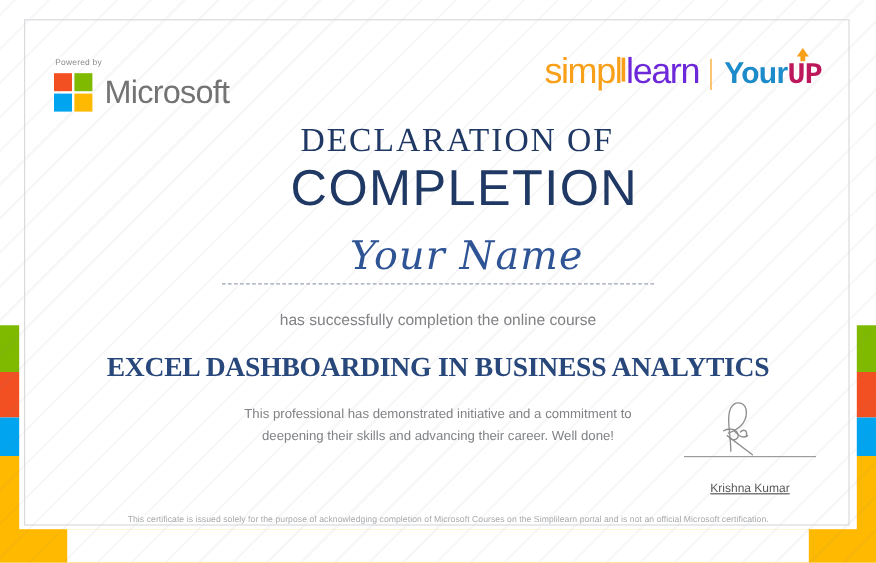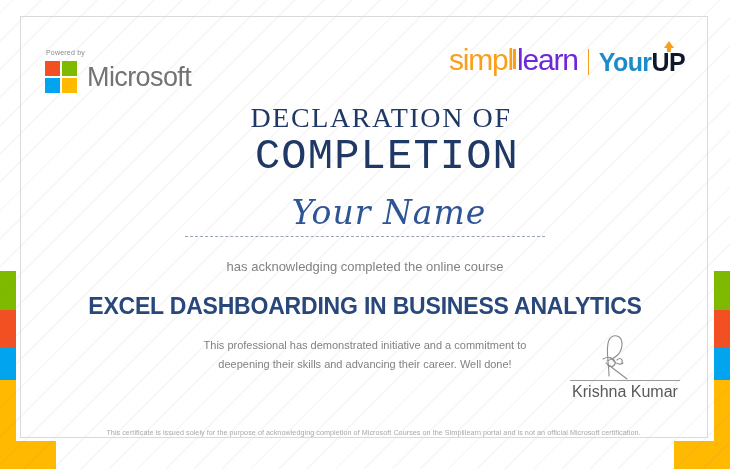--- a/index.html
+++ b/index.html
@@ -147,21 +147,21 @@
   .skillup {
     font-size: 25px;
     font-weight: bold;
     letter-spacing: -0.6px;
     line-height: 25px;
     position: relative;
     display: flex;
     align-items: baseline;
   }
   .skillup .k-blue { color: #1c8bc9; }
-  .skillup .k-orange { color: #0f172a; }
+  .skillup .k-orange { color: #be185d; font-family: Liberation Mono, monospace; }
   .up-arrow {
     position: absolute;
     right: 21px;
     top: -9px;
     width: 0; height: 0;
   }
   .up-arrow::before {
     content: "";
     position: absolute;
     left: 0; top: 0;
@@ -187,21 +187,21 @@
   }
   .h-declaration {
     font-family: "Liberation Serif", serif;
     font-size: 28px;
     letter-spacing: 1.6px;
     color: #1f3864;
     line-height: 30px;
     margin-left: 32px;
   }
   .h-completion {
-    font-family: Liberation Mono, monospace;
+    font-family: Liberation Sans, sans-serif;
     font-size: 42px;
     letter-spacing: 1.2px;
     color: #1f3864;
     line-height: 46px;
     margin-top: 1px;
     margin-left: 44px;
   }
 
   
   .name-block {
@@ -239,20 +239,21 @@
   .course-title {
     position: absolute;
     left: 0; right: 0;
     top: 292px;
     text-align: center;
     font-size: 23px;
     font-weight: bold;
     color: #28477a;
     letter-spacing: -0.2px;
     line-height: 28px;
+    font-family: Liberation Serif, serif;
   }
   .body-copy {
     position: absolute;
     left: 120px;
     width: 490px;
     top: 336px;
     text-align: center;
     font-size: 11px;
     color: #808285;
     line-height: 19px;
@@ -269,24 +270,25 @@
   .sig-mark {
     height: 48px;
     position: relative;
   }
   .sig-rule {
     border-top: 1px solid #9b9b9b;
     width: 110px;
     margin: 0 auto;
   }
   .sig-name {
-    font-size: 16px;
+    font-size: 10px;
     color: #58595b;
-    margin-top: 4px;
+    margin-top: 20px;
     line-height: 14px;
+    text-decoration: underline;
   }
   .sig-role {
     font-size: 11px;
     color: #a7a9ac;
     line-height: 14px;
   }
 
   
   .disclaimer {
     position: absolute;
@@ -354,21 +356,21 @@
     <div class="heading-block">
       <div class="h-declaration">DECLARATION OF</div>
       <div class="h-completion">COMPLETION</div>
     </div>
 
     <div class="name-block">
       <div class="recipient-name">Your Name</div>
       <div class="name-rule"></div>
     </div>
 
-    <div class="sub-line">has acknowledging completed the online course</div>
+    <div class="sub-line">has successfully completion the online course</div>
 
     <div class="course-title">EXCEL DASHBOARDING IN BUSINESS ANALYTICS</div>
 
     <div class="body-copy">
       <div>This professional has demonstrated initiative and a commitment to</div>
       <div>deepening their skills and advancing their career. Well done!</div>
     </div>
 
     <div class="sig-block">
       <div class="sig-mark">

